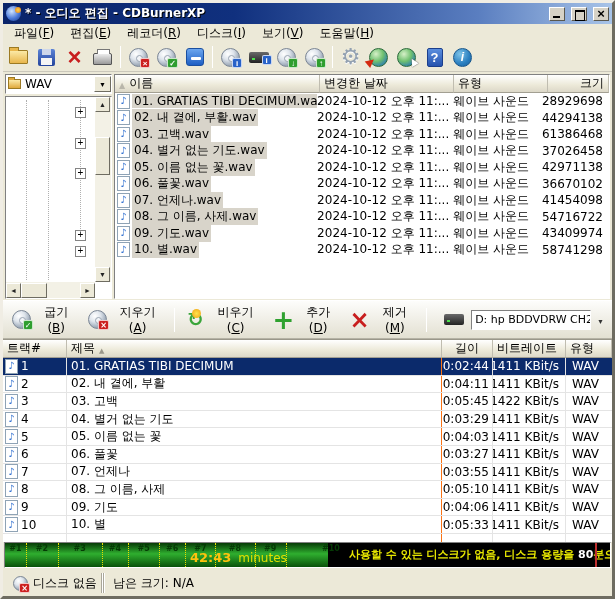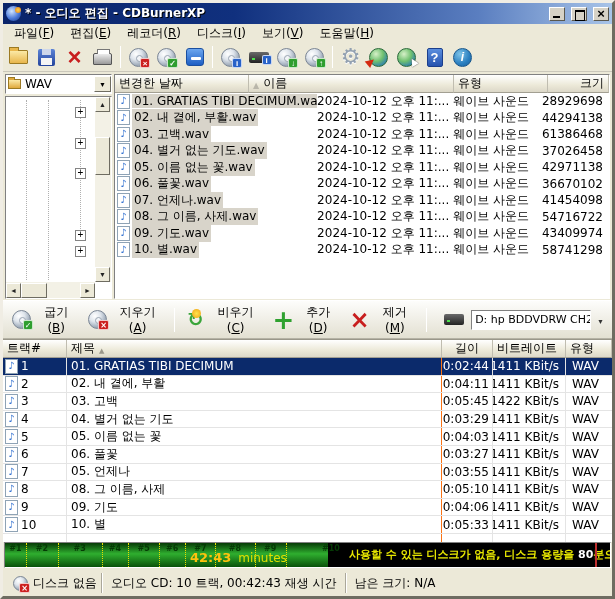--- a/index.html
+++ b/index.html
@@ -271,26 +271,26 @@
         <div class="hscroll">
           <button class="sc-btn">◄</button>
           <span class="h-thumb"></span>
           <button class="sc-btn" style="margin-left:auto">►</button>
         </div>
       </div>
     </div>
 
     <div class="file-list">
       <div class="fl-header">
-        <div class="hcell flh-date">
-          <span>변경한 날짜</span>
-        </div>
         <div class="hcell flh-name">
           <span class="sort-tri-light"></span>
           <span>이름</span>
+        </div>
+        <div class="hcell flh-date">
+          <span>변경한 날짜</span>
         </div>
         <div class="hcell flh-type">
           <span>유형</span>
         </div>
         <div class="hcell flh-size">
           <span>크기</span>
         </div>
       </div>
       <div class="fl-body" id="fl-body">
           <div class="fl-row">
@@ -505,21 +505,21 @@
           <div class="tlc tlc-title">06. 풀꽃</div>
           <div class="tlc tlc-len">00:03:27</div>
           <div class="tlc tlc-bit">1411 KBit/s</div>
           <div class="tlc tlc-type">WAV</div>
         </div>
         <div class="tl-row">
           <div class="tlc tlc-track">
             <span class="note-box"></span>
             <span>7</span>
           </div>
-          <div class="tlc tlc-title">05. 언제나</div>
+          <div class="tlc tlc-title">07. 언제나</div>
           <div class="tlc tlc-len">00:03:55</div>
           <div class="tlc tlc-bit">1411 KBit/s</div>
           <div class="tlc tlc-type">WAV</div>
         </div>
         <div class="tl-row">
           <div class="tlc tlc-track">
             <span class="note-box"></span>
             <span>8</span>
           </div>
           <div class="tlc tlc-title">08. 그 이름, 사제</div>
@@ -590,22 +590,19 @@
   </div>
 
   <div class="statusbar">
     <div class="sb-sec" style="width:96px">
       <span class="sb-cd">
           <span class="badge" style="background:#cc2020">×</span>
         </span>
       <span>디스크 없음</span>
     </div>
     <span class="sb-sep"></span>
-    <div class="sb-sec">
-      <span>오디오 CD: 10 트랙, 00:42:43 재생 시간</span>
-    </div>
     <span class="sb-sep"></span>
     <div class="sb-sec">
       <span>남은 크기: N/A</span>
     </div>
   </div>
 
 </div>
 
 </body></html>

